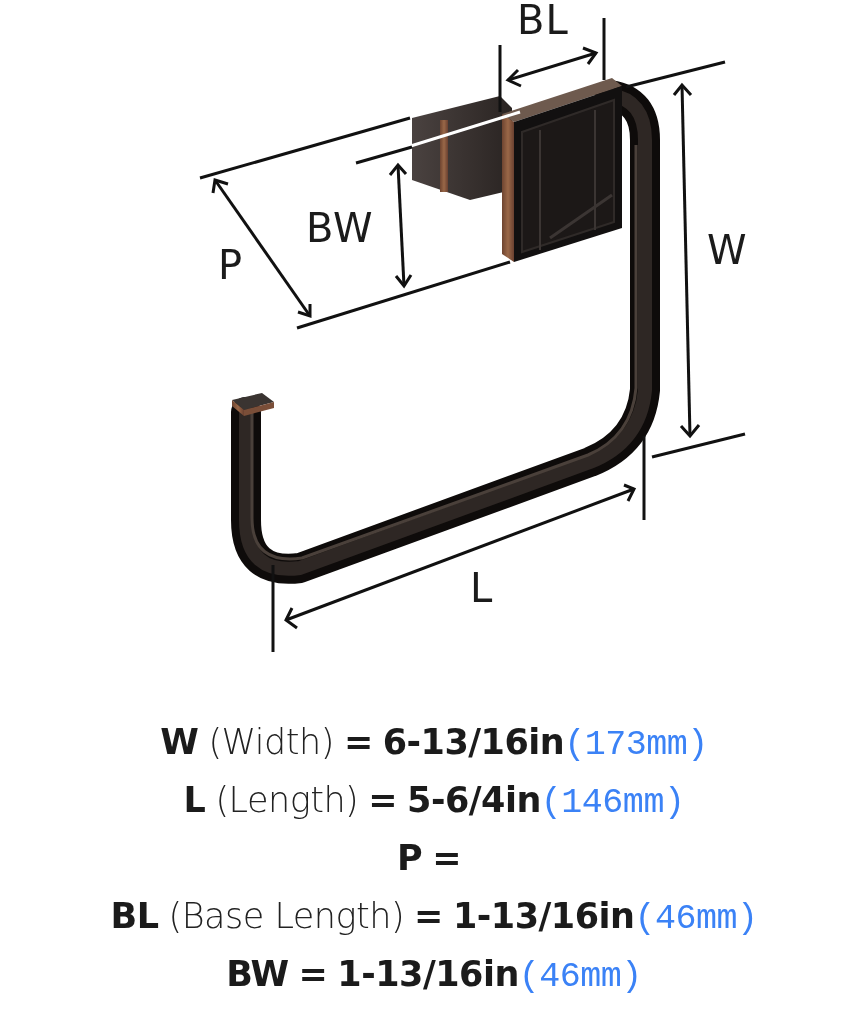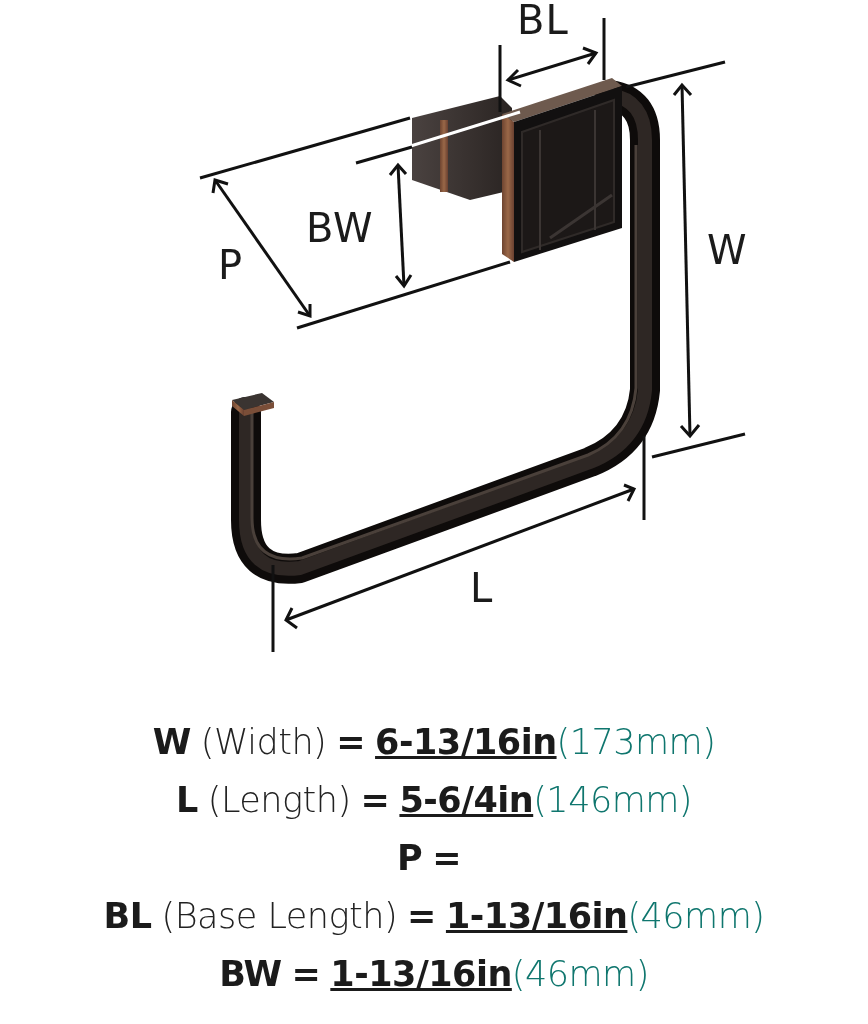--- a/index.html
+++ b/index.html
@@ -7,22 +7,22 @@
            font-family: "DejaVu Sans", sans-serif; color: #1b1b1b; }
     .diagram { position: absolute; left: 0; top: 0; width: 868px; height: 700px; }
     .dim-label { position: absolute; font-family: "DejaVu Sans", sans-serif;
                  font-size: 40px; font-weight: 400; color: #1b1b1b; line-height: 1; letter-spacing: 1px; }
     .specs { position: absolute; left: 0; top: 722px; width: 868px; }
     .spec-row { display: flex; justify-content: center; align-items: baseline;
                 height: 58px; font-size: 35px; white-space: nowrap; letter-spacing: -0.5px; }
     .spec-code { font-weight: 700; }
     .spec-name { font-weight: 300; margin-left: 10px; color: #222; }
     .spec-eq { font-weight: 700; margin: 0 10px; }
-    .spec-in { font-weight: 700; text-decoration: underline; }
-    .spec-mm { font-weight: 300; color: #0f766e; }
+    .spec-in { font-weight: 700; }
+    .spec-mm { font-weight: 300; color: #3b82f6; font-family: Liberation Mono, monospace; }
   </style>
 </head>
 <body>
 
 <div class="diagram">
   <svg width="868" height="700" viewBox="0 0 868 700">
     <defs>
       <linearGradient id="barGrad" x1="0" y1="0" x2="0" y2="1">
         <stop offset="0" stop-color="#3a322d"></stop>
         <stop offset="0.5" stop-color="#1a1513"></stop>

